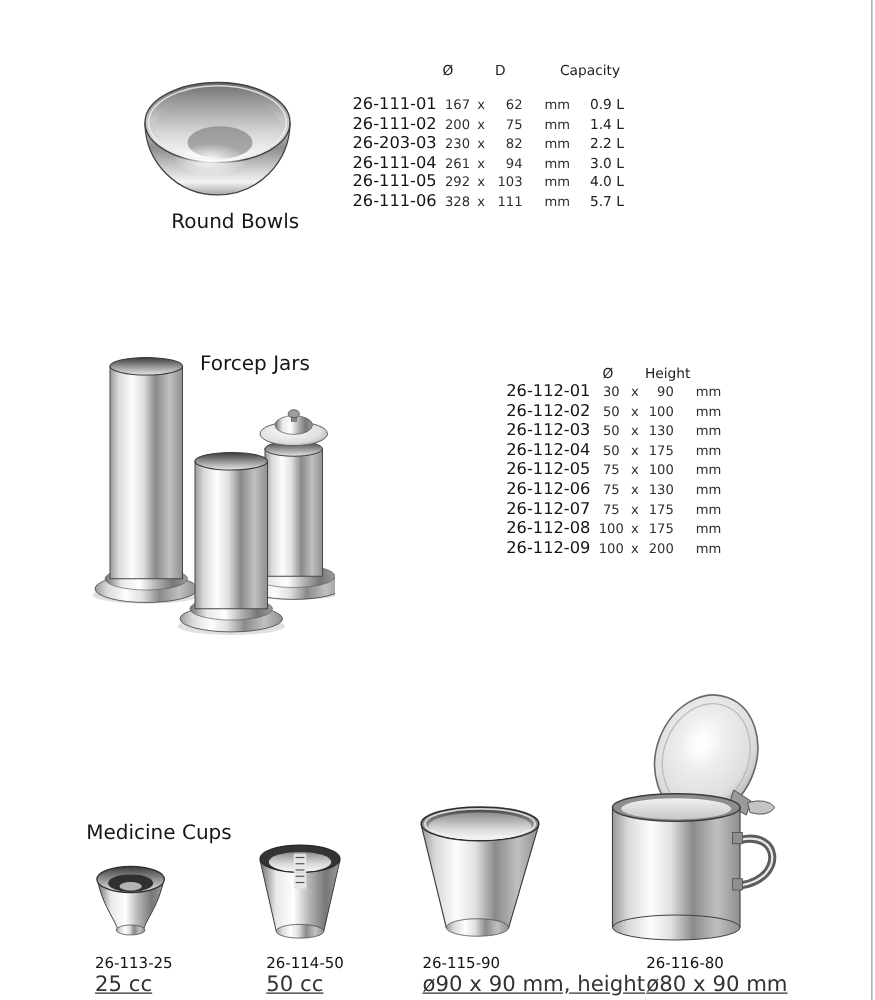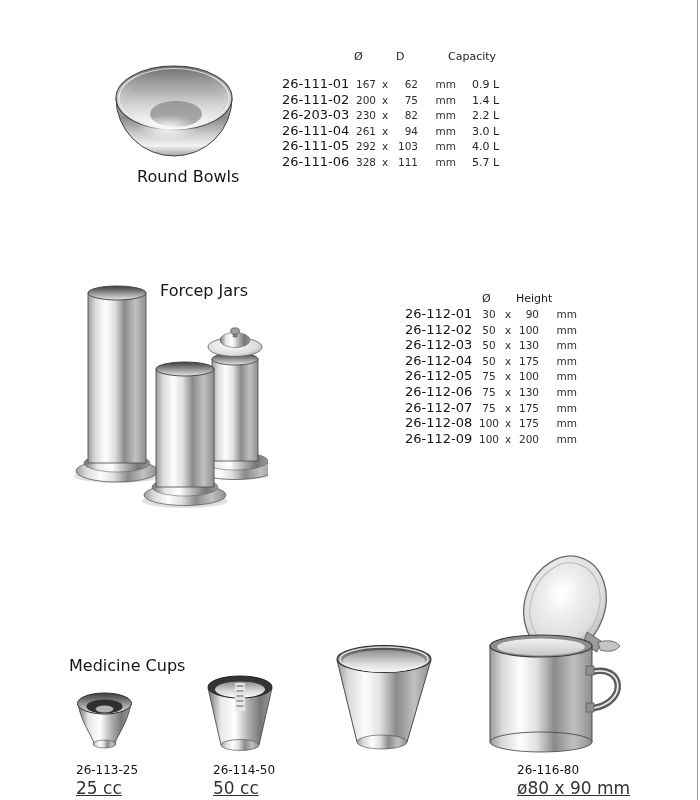--- a/index.html
+++ b/index.html
@@ -290,20 +290,24 @@
     <div class="item-desc">50 cc</div>
   </div>
 
   <svg style="left:334px;top:640px" width="100" height="112" viewBox="0 0 100 112">
     <path d="M3,20 L23,102 L73,102 L97,20 Z" fill="url(#cylH)" stroke="#3b3b3b" stroke-width=".9"></path>
     <ellipse cx="48" cy="102" rx="25" ry="7" fill="url(#cylH)" stroke="#474747" stroke-width=".6"></ellipse>
     <ellipse cx="50" cy="19" rx="47" ry="13.5" fill="url(#interiorG)" stroke="#2f2f2f" stroke-width="1.2"></ellipse>
     <ellipse cx="50" cy="21" rx="41" ry="11" fill="url(#innerG)"></ellipse>
     <ellipse cx="50" cy="19" rx="44" ry="12" fill="none" stroke="#f0f0f0" stroke-width="1.4" opacity=".85"></ellipse>
   </svg>
+  <div class="item-label" style="left:338px;top:763px">
+    <div class="item-cat">26-115-90</div>
+    <div class="item-desc">ø90 x 90 mm, height</div>
+  </div>
 
   <svg style="left:486px;top:554px" width="142" height="200" viewBox="0 0 142 200">
 
     <g transform="rotate(20 79 51)">
       <ellipse cx="79" cy="51" rx="40" ry="50" fill="url(#lidG)" stroke="#6a6a6a" stroke-width="1.3"></ellipse>
       <ellipse cx="79" cy="51" rx="34" ry="43" fill="none" stroke="#b9b9b9" stroke-width="1"></ellipse>
       <ellipse cx="72" cy="42" rx="16" ry="22" fill="url(#hlG)"></ellipse>
     </g>
 
     <path d="M101,78 l14,9 l-4,11 l-14,-8 Z" fill="#9a9a9a" stroke="#4f4f4f" stroke-width=".8"></path>

